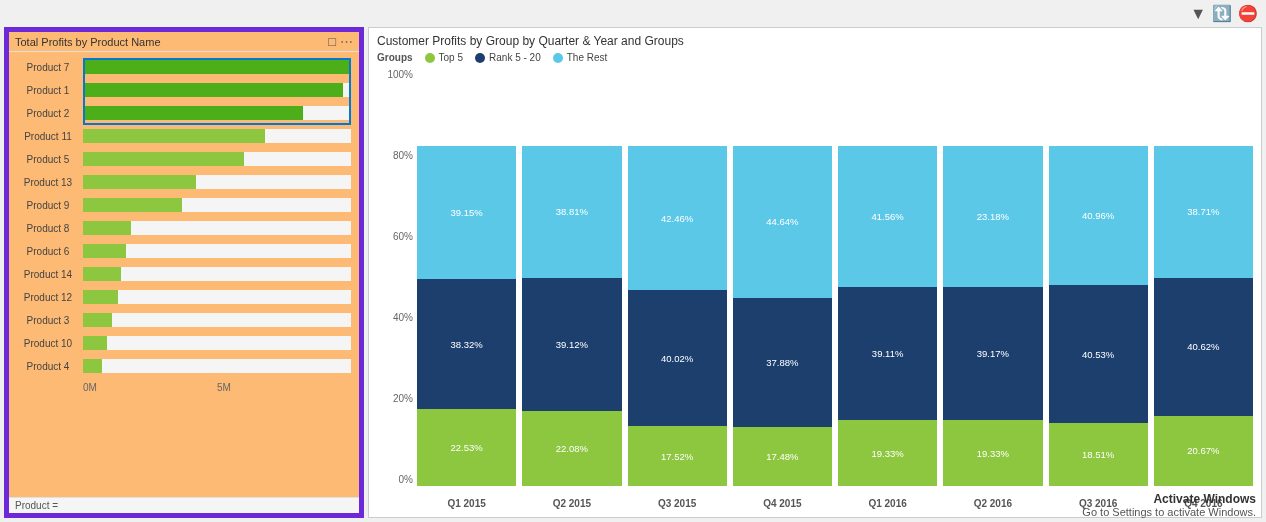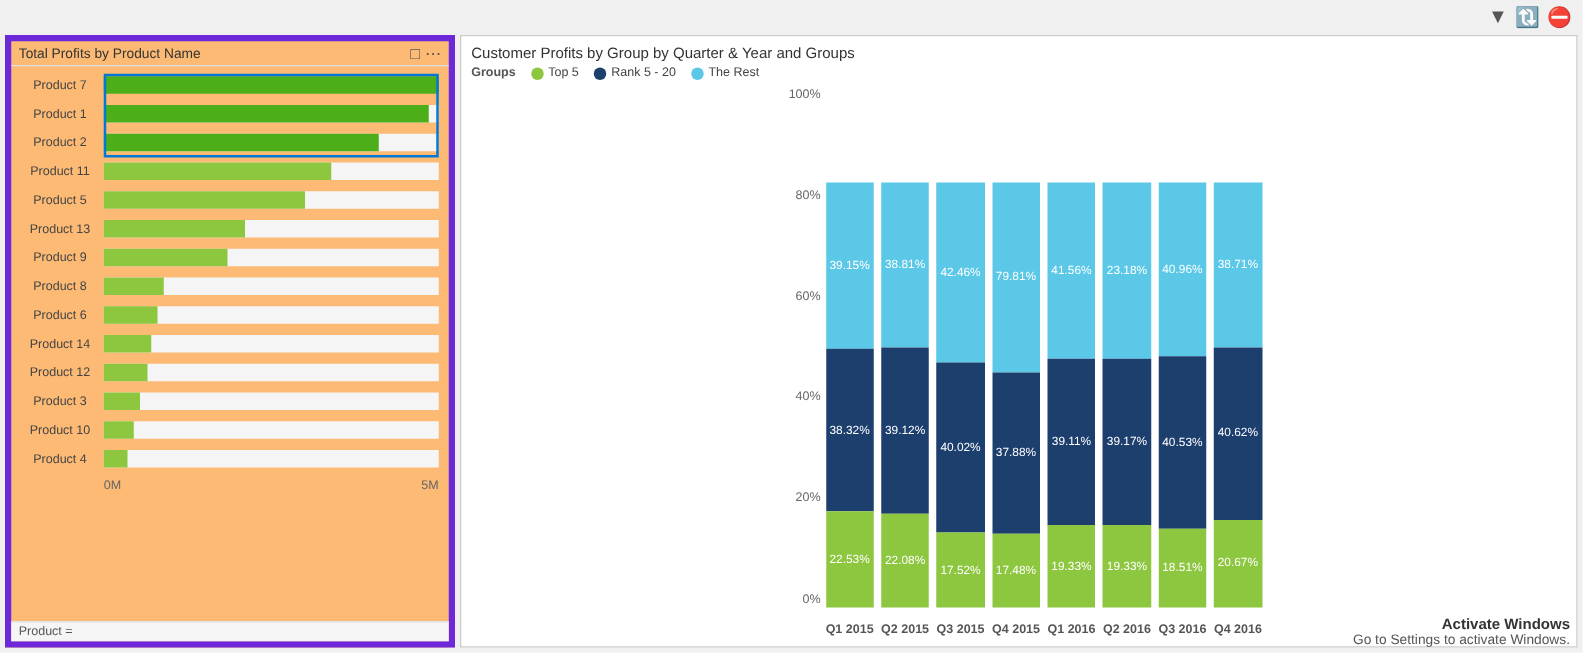--- a/index.html
+++ b/index.html
@@ -101,21 +101,20 @@
       padding-left: 66px;
       margin-top: 4px;
     }
     .axis-label {
       font-size: 10px;
       color: #666;
       flex: 1;
       text-align: left;
     }
     .axis-label.end {
-      text-align: right;
     }
     .filter-indicator {
       font-size: 10px;
       color: #555;
       padding: 2px 6px;
       background: #f5f5f5;
       border-top: 1px solid #e0e0e0;
     }
     
     .right-panel {
@@ -152,21 +151,20 @@
     }
     .legend-dot {
       width: 10px;
       height: 10px;
       border-radius: 50%;
     }
     .stacked-chart-wrapper {
       flex: 1;
       display: flex;
       flex-direction: column;
-      align-items: center;
     }
     .stacked-chart-inner {
       display: flex;
       flex: 1;
       gap: 0;
     }
     .y-axis {
       display: flex;
       flex-direction: column;
       justify-content: space-between;
@@ -398,21 +396,21 @@
             <div class="chart-col-wrap">
               <div class="stacked-bar">
                 <div class="seg rest" style="height: 42.46%;">42.46%</div>
                 <div class="seg rank" style="height: 40.02%;">40.02%</div>
                 <div class="seg top5" style="height: 17.52%;">17.52%</div>
               </div>
               <div class="col-label">Q3 2015</div>
             </div>
             <div class="chart-col-wrap">
               <div class="stacked-bar">
-                <div class="seg rest" style="height: 44.64%;">79.81%</div>
+                <div class="seg rest" style="height: 44.64%;">44.64%</div>
                 <div class="seg rank" style="height: 37.88%;">37.88%</div>
                 <div class="seg top5" style="height: 17.48%;">17.48%</div>
               </div>
               <div class="col-label">Q4 2015</div>
             </div>
             <div class="chart-col-wrap">
               <div class="stacked-bar">
                 <div class="seg rest" style="height: 41.56%;">41.56%</div>
                 <div class="seg rank" style="height: 39.11%;">39.11%</div>
                 <div class="seg top5" style="height: 19.33%;">19.33%</div>

